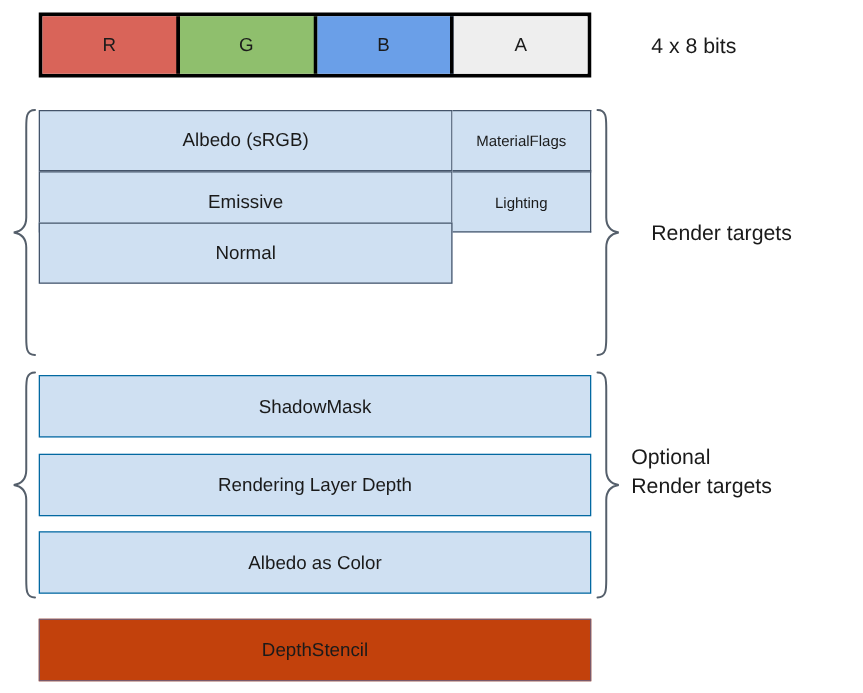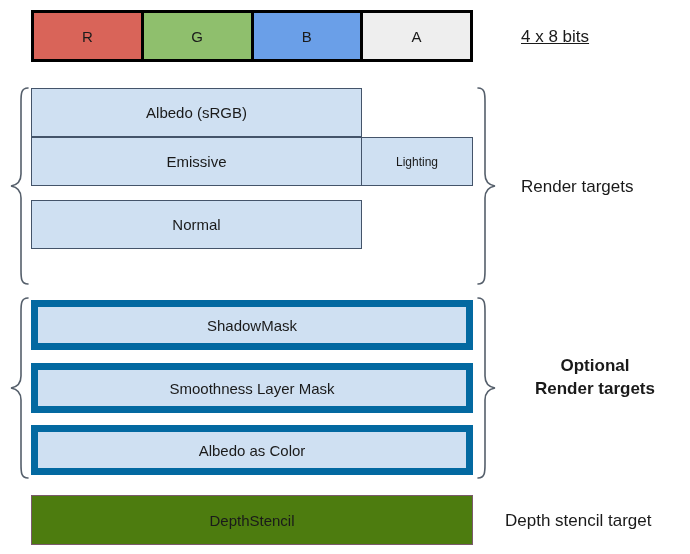--- a/index.html
+++ b/index.html
@@ -88,36 +88,36 @@
   .rt-row.full .rt-main { width: 442px; }
 
   
   .opt-box {
     position: absolute;
     left: 31px;
     width: 442px;
     height: 50px;
     box-sizing: border-box;
     background: #cfe0f2;
-    border: 7px solid #0369a1;
+    border: 1px solid #0369a1;
     display: flex;
     align-items: center;
     justify-content: center;
     font-size: 15px;
   }
 
   
   #depth-stencil-box {
     position: absolute;
     left: 31px;
     top: 495px;
     width: 442px;
     height: 50px;
     box-sizing: border-box;
-    background: #4d7c0f;
+    background: #c2410c;
     border: 1px solid #7a5a6b;
     display: flex;
     align-items: center;
     justify-content: center;
     font-size: 15px;
   }
 
   
   .brace {
     position: absolute;
@@ -126,51 +126,52 @@
   .brace svg { display: block; }
 
   
   .side-label {
     position: absolute;
     font-size: 17px;
     color: #1a1a1a;
     line-height: 1.35;
     white-space: pre-line;
   }
-  #label-bits      { left: 521px; top: 26px; text-decoration: underline; }
+  #label-bits      { left: 521px; top: 26px; }
   #label-rt        { left: 521px; top: 176px; }
-  #label-opt       { left: 505px; top: 355px; text-align: center; width: 180px; font-weight: bold; }
+  #label-opt       { left: 505px; top: 355px; width: 180px; }
   #label-depth     { left: 505px; top: 510px; }
 </style>
 </head>
 <body>
 
 <div class="stage">
 
   <div id="channel-bar">
     <div class="chan" style="background:#d96459">R</div>
     <div class="chan" style="background:#8fbf6d">G</div>
     <div class="chan" style="background:#6a9fe8">B</div>
     <div class="chan" style="background:#eeeeee">A</div>
   </div>
 
   <div class="side-label" id="label-bits">4 x 8 bits</div>
 
   <div id="rt-grid">
 
     <div class="rt-row split" style="top:0px">
       <div class="rt-main">Albedo (sRGB)</div>
+      <div class="rt-alpha">MaterialFlags</div>
     </div>
 
     <div class="rt-row split" style="top:49px">
       <div class="rt-main">Emissive</div>
       <div class="rt-alpha">Lighting</div>
     </div>
 
-    <div class="rt-row split" style="top:112px">
+    <div class="rt-row split" style="top:90px">
       <div class="rt-main">Normal</div>
     </div>
 
   </div>
 
   <div class="brace" style="left:8px; top:86px;">
     <svg width="22" height="200" viewBox="0 0 22 200" fill="none" stroke="#555f6b" stroke-width="1.6" stroke-linecap="round">
       <path d="M20 2 C13 2 13 8 13 16 L13 88 C13 96 9 99 3 100 C9 101 13 104 13 112 L13 184 C13 192 13 198 20 198"></path>
     </svg>
   </div>
@@ -178,35 +179,34 @@
   <div class="brace" style="left:476px; top:86px;">
     <svg width="22" height="200" viewBox="0 0 22 200" fill="none" stroke="#555f6b" stroke-width="1.6" stroke-linecap="round">
       <path d="M2 2 C9 2 9 8 9 16 L9 88 C9 96 13 99 19 100 C13 101 9 104 9 112 L9 184 C9 192 9 198 2 198"></path>
     </svg>
   </div>
 
   <div class="side-label" id="label-rt">Render targets</div>
 
   <div class="opt-box" style="top:300px">ShadowMask</div>
 
-  <div class="opt-box" style="top:363px">Smoothness Layer Mask</div>
+  <div class="opt-box" style="top:363px">Rendering Layer Depth</div>
 
   <div class="opt-box" style="top:425px">Albedo as Color</div>
 
   <div class="brace" style="left:8px; top:296px;">
     <svg width="22" height="184" viewBox="0 0 22 184" fill="none" stroke="#555f6b" stroke-width="1.6" stroke-linecap="round">
       <path d="M20 2 C13 2 13 8 13 16 L13 80 C13 88 9 91 3 92 C9 93 13 96 13 104 L13 168 C13 176 13 182 20 182"></path>
     </svg>
   </div>
 
   <div class="brace" style="left:476px; top:296px;">
     <svg width="22" height="184" viewBox="0 0 22 184" fill="none" stroke="#555f6b" stroke-width="1.6" stroke-linecap="round">
       <path d="M2 2 C9 2 9 8 9 16 L9 80 C9 88 13 91 19 92 C13 93 9 96 9 104 L9 168 C9 176 9 182 2 182"></path>
     </svg>
   </div>
 
   <div class="side-label" id="label-opt"><span>Optional</span><br><span>Render targets</span></div>
 
   <div id="depth-stencil-box">DepthStencil</div>
 
-  <div class="side-label" id="label-depth">Depth stencil target</div>
 
 </div>
 
 </body></html>

